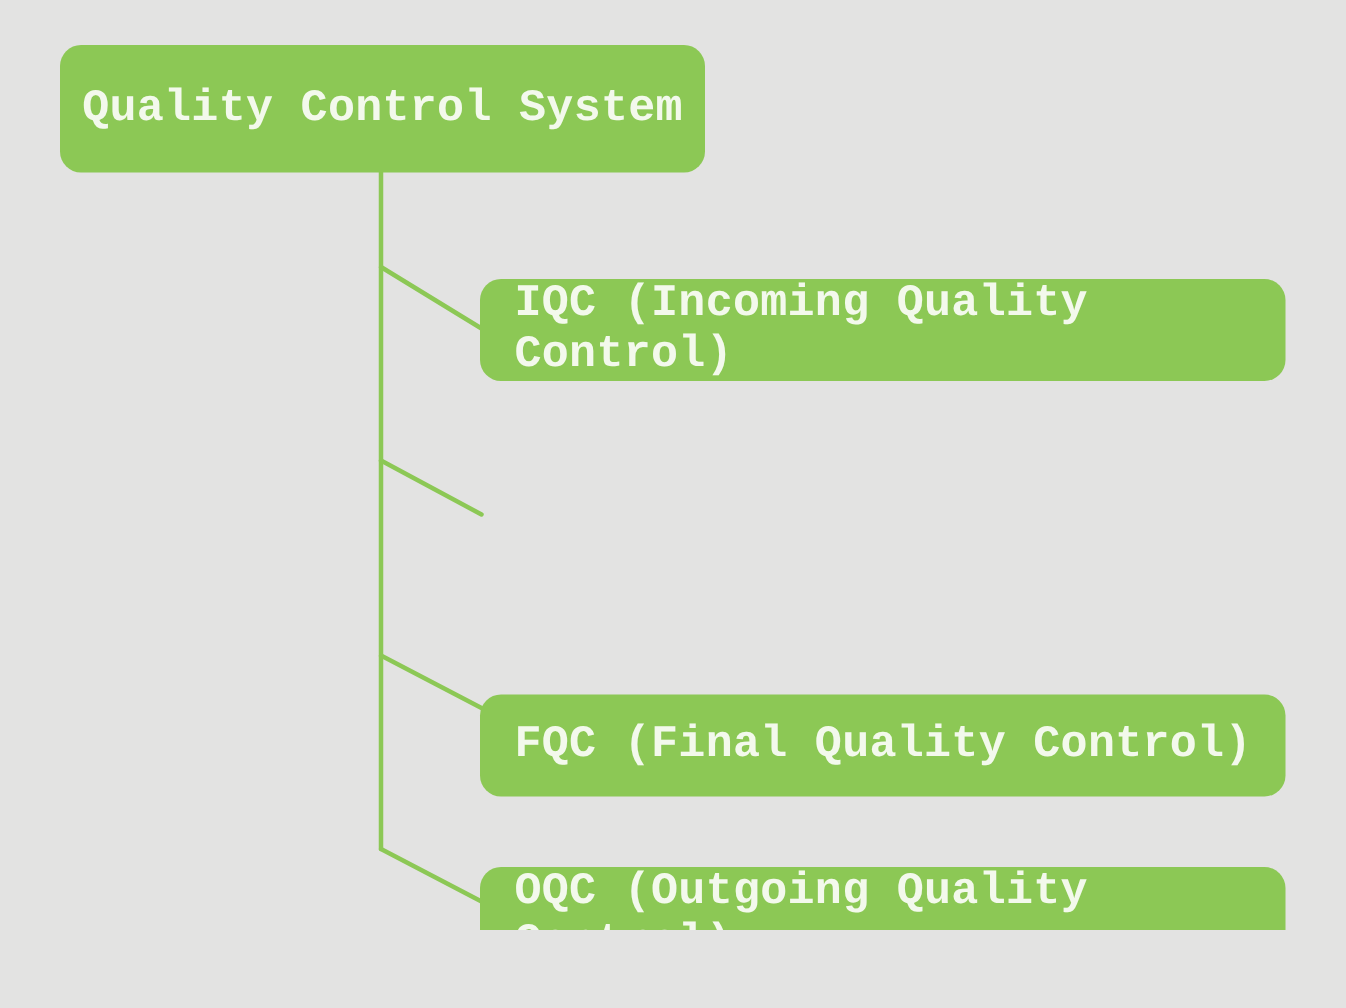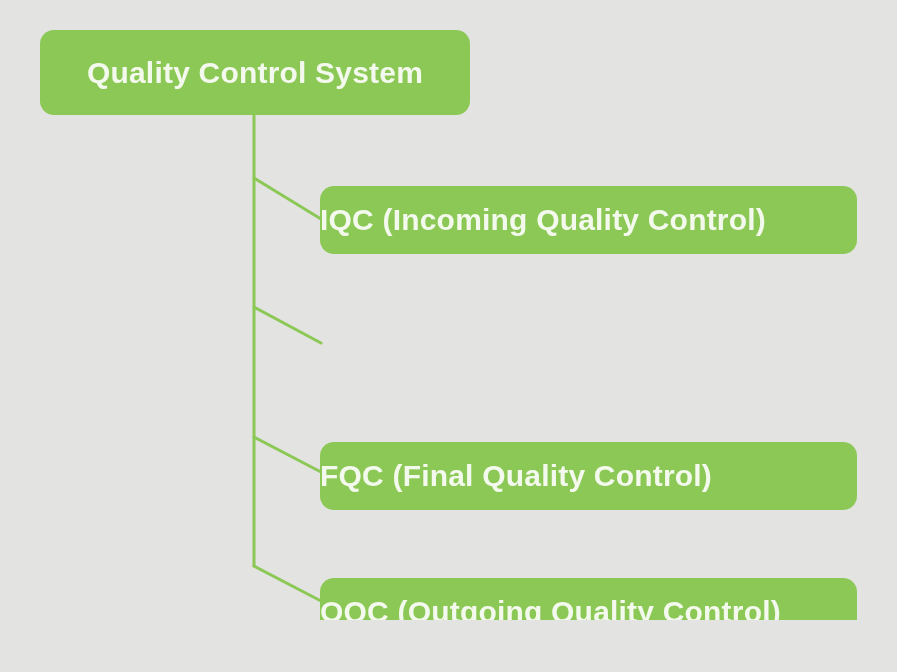--- a/index.html
+++ b/index.html
@@ -6,21 +6,21 @@
     margin: 0;
     padding: 0;
     background: #e3e3e2;
   }
   .canvas {
     position: relative;
     width: 897px;
     height: 620px;
     background: #e3e3e2;
     overflow: hidden;
-    font-family: Liberation Sans, sans-serif;
+    font-family: Liberation Mono, monospace;
   }
   .connectors {
     position: absolute;
     top: 0;
     left: 0;
     width: 897px;
     height: 672px;
   }
   .node {
     position: absolute;
@@ -40,25 +40,25 @@
     width: 430px;
     height: 85px;
     justify-content: center;
     text-align: center;
   }
   .node-child {
     left: 320px;
     width: 537px;
     height: 68px;
     justify-content: flex-start;
-    text-align: right;
+    padding-left: 23px;
   }
   .child-0 { top: 186px; }
   .child-1 { top: 313px; }
-  .child-2 { top: 442px; }
+  .child-2 { top: 463px; }
   .child-3 { top: 578px; }
 </style>
 </head>
 <body>
 
 <div class="canvas">
 
   <svg class="connectors" viewBox="0 0 897 672" xmlns="http://www.w3.org/2000/svg" fill="none" stroke-width="3" stroke-linecap="round">
     <path d="M254,113 L254,566" stroke="#8cc855"></path>
     <path d="M254,178 L321,219" stroke="#8cc855"></path>

